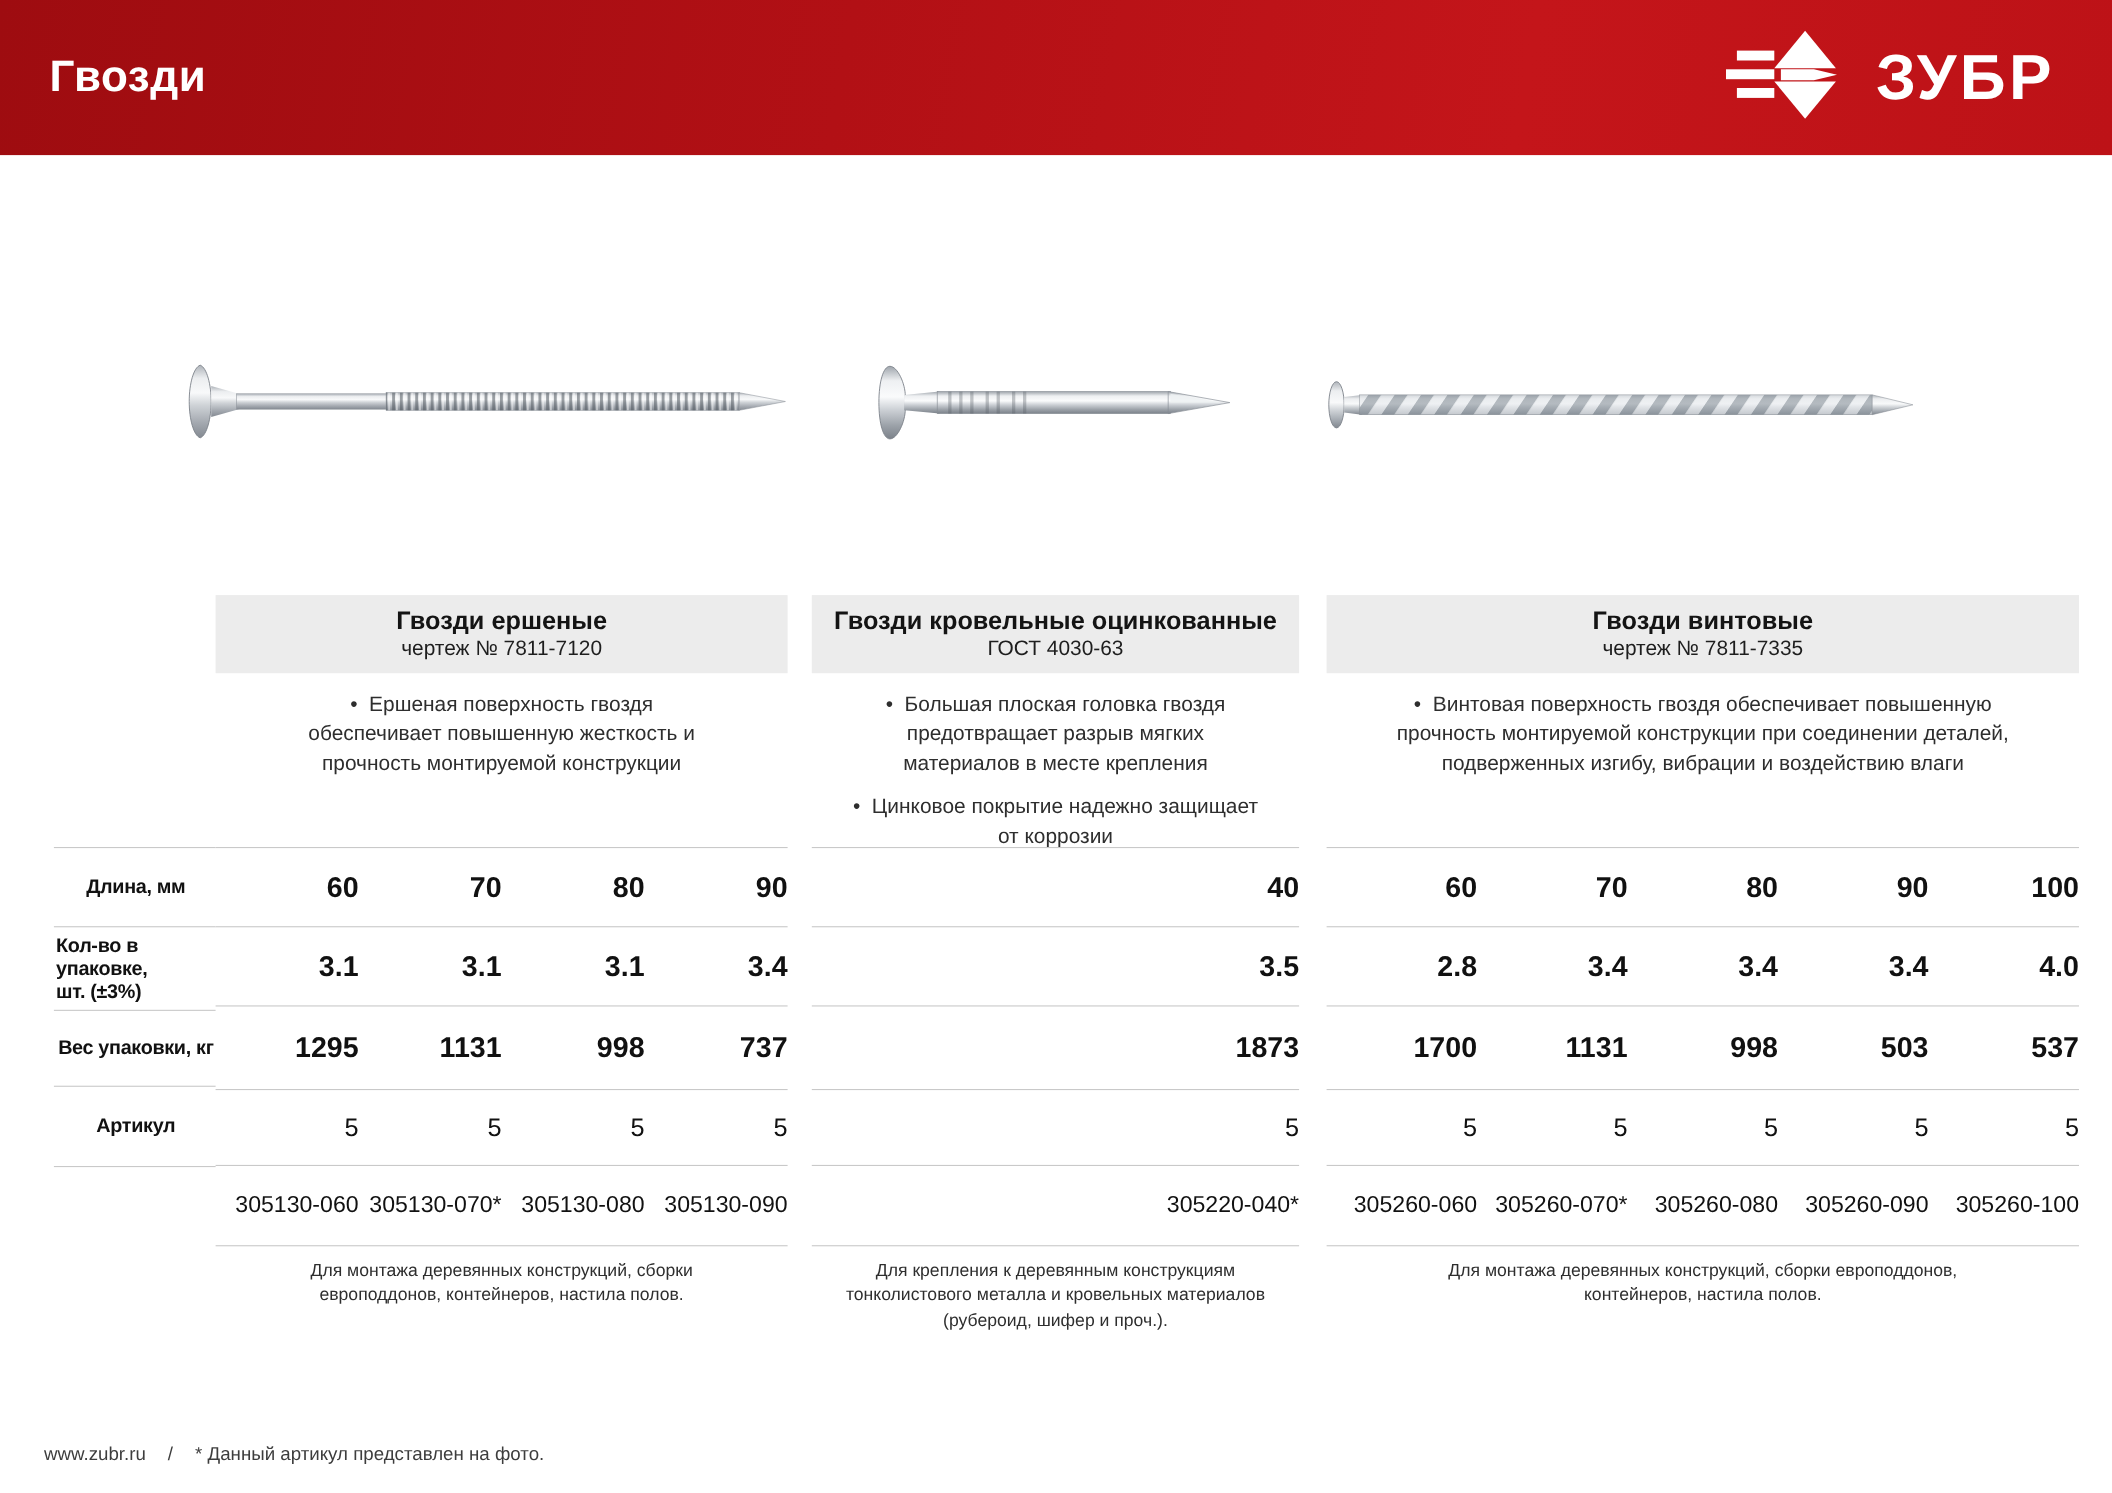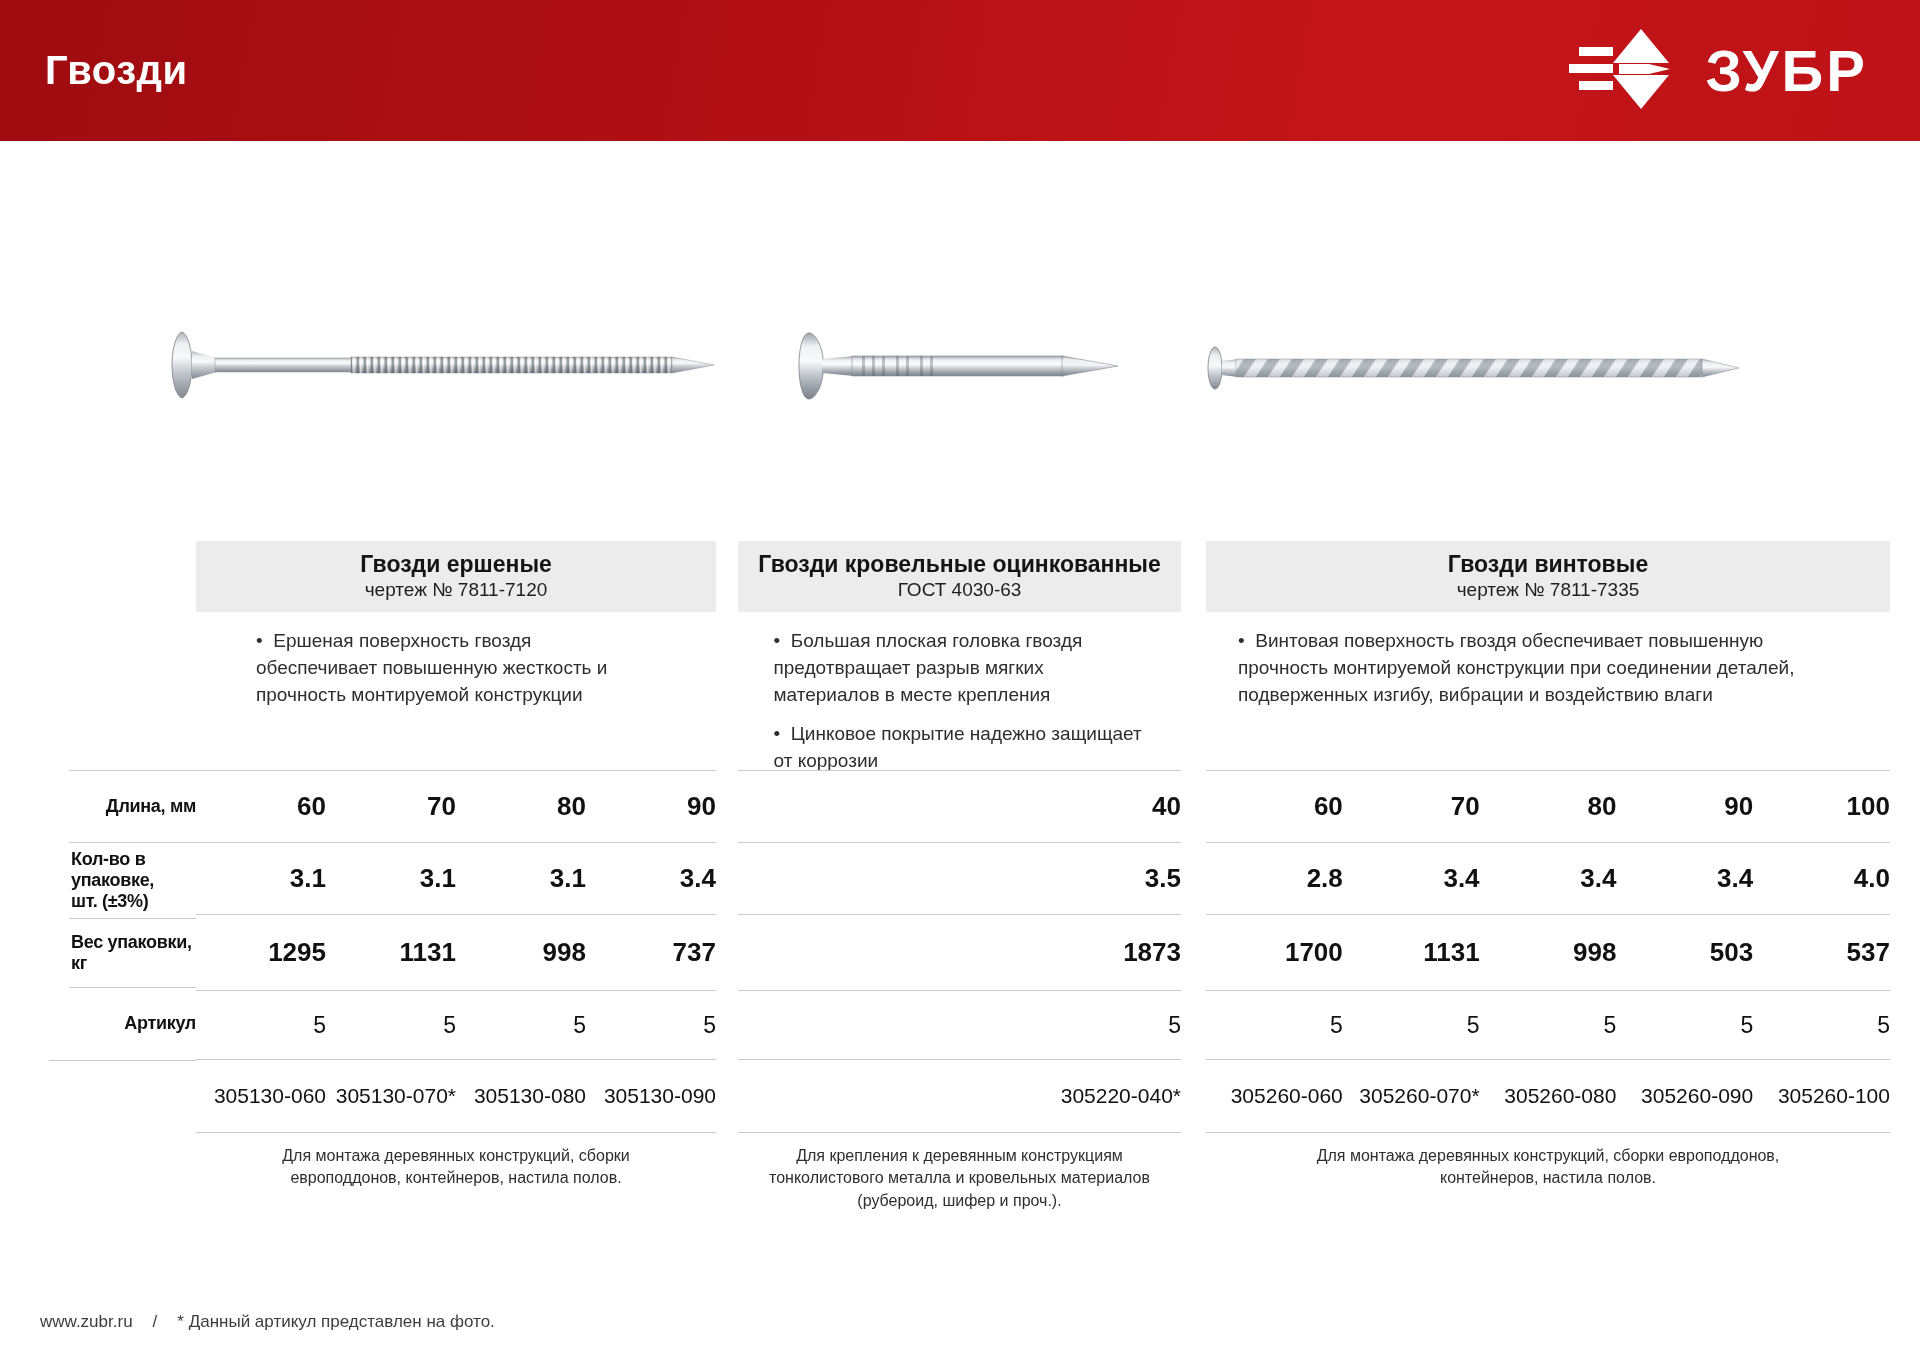--- a/index.html
+++ b/index.html
@@ -17,33 +17,33 @@
   
   .nail{position:absolute;}
 
   
   .pbox{position:absolute;top:541px;height:71px;background:#ececec;
         display:flex;flex-direction:column;align-items:center;justify-content:center;text-align:center;}
   .pbox .t{font-size:23px;font-weight:bold;color:#141414;line-height:1.2;}
   .pbox .s{font-size:19px;color:#1e1e1e;line-height:1.25;}
 
   
-  .bullets{position:absolute;top:612px;padding-top:16px;}
+  .bullets{position:absolute;top:612px;padding-top:16px;text-align:center;}
   .bullet{font-size:19px;line-height:1.42;color:#2e2e2e;margin:0 auto 12px auto;}
   .bullet .dot::before{content:"•\00a0\00a0";}
 
   
   .tblock{position:absolute;top:770px;border-bottom:1px solid #c9c9c9;}
   .trow{display:flex;border-top:1px solid #c9c9c9;align-items:center;}
   .row1{height:71px}.row2{height:71px}.row3{height:75px}.row4{height:68px}.row5{height:72px}
   .cell{flex:1;text-align:right;}
   .cell.b{font-size:26px;font-weight:bold;}
   .cell.m{font-size:23px;}
   .cell.s{font-size:21px;}
-  .labels .trow{justify-content:flex-end;margin-left:20px;}
+  .labels .trow{justify-content:center;}
   .label{font-size:18px;font-weight:bold;line-height:1.18;letter-spacing:-0.3px;padding-left:2px;}
   .label span{display:block;}
 
   
   .usage{position:absolute;top:1145px;text-align:center;font-size:16px;line-height:1.4;color:#2e2e2e;}
 
   
   .footer{position:absolute;left:40px;top:1312px;font-size:17px;color:#3d3d3d;display:flex;}
   .footer .site{color:#3d3d3d;text-decoration:none;}
   .footer .sep{margin:0 20px;}

